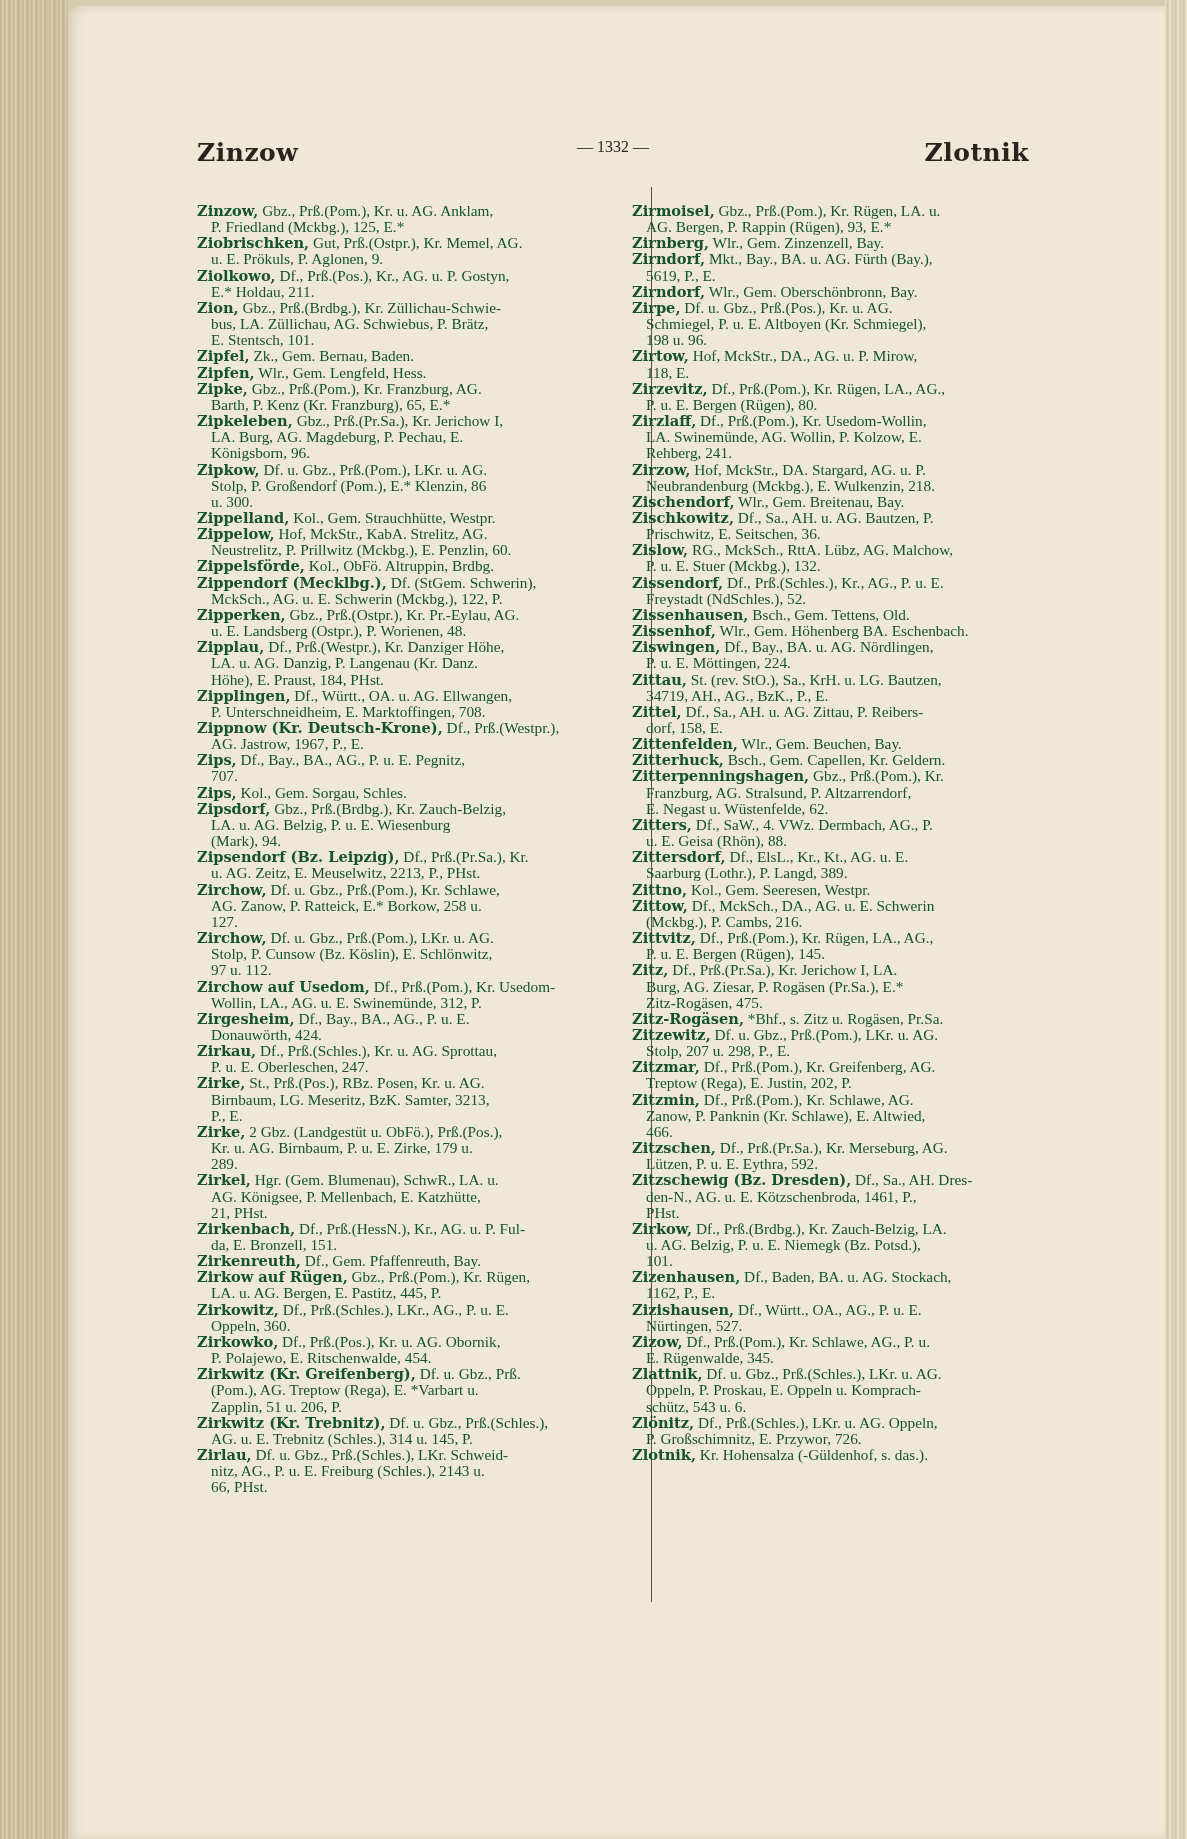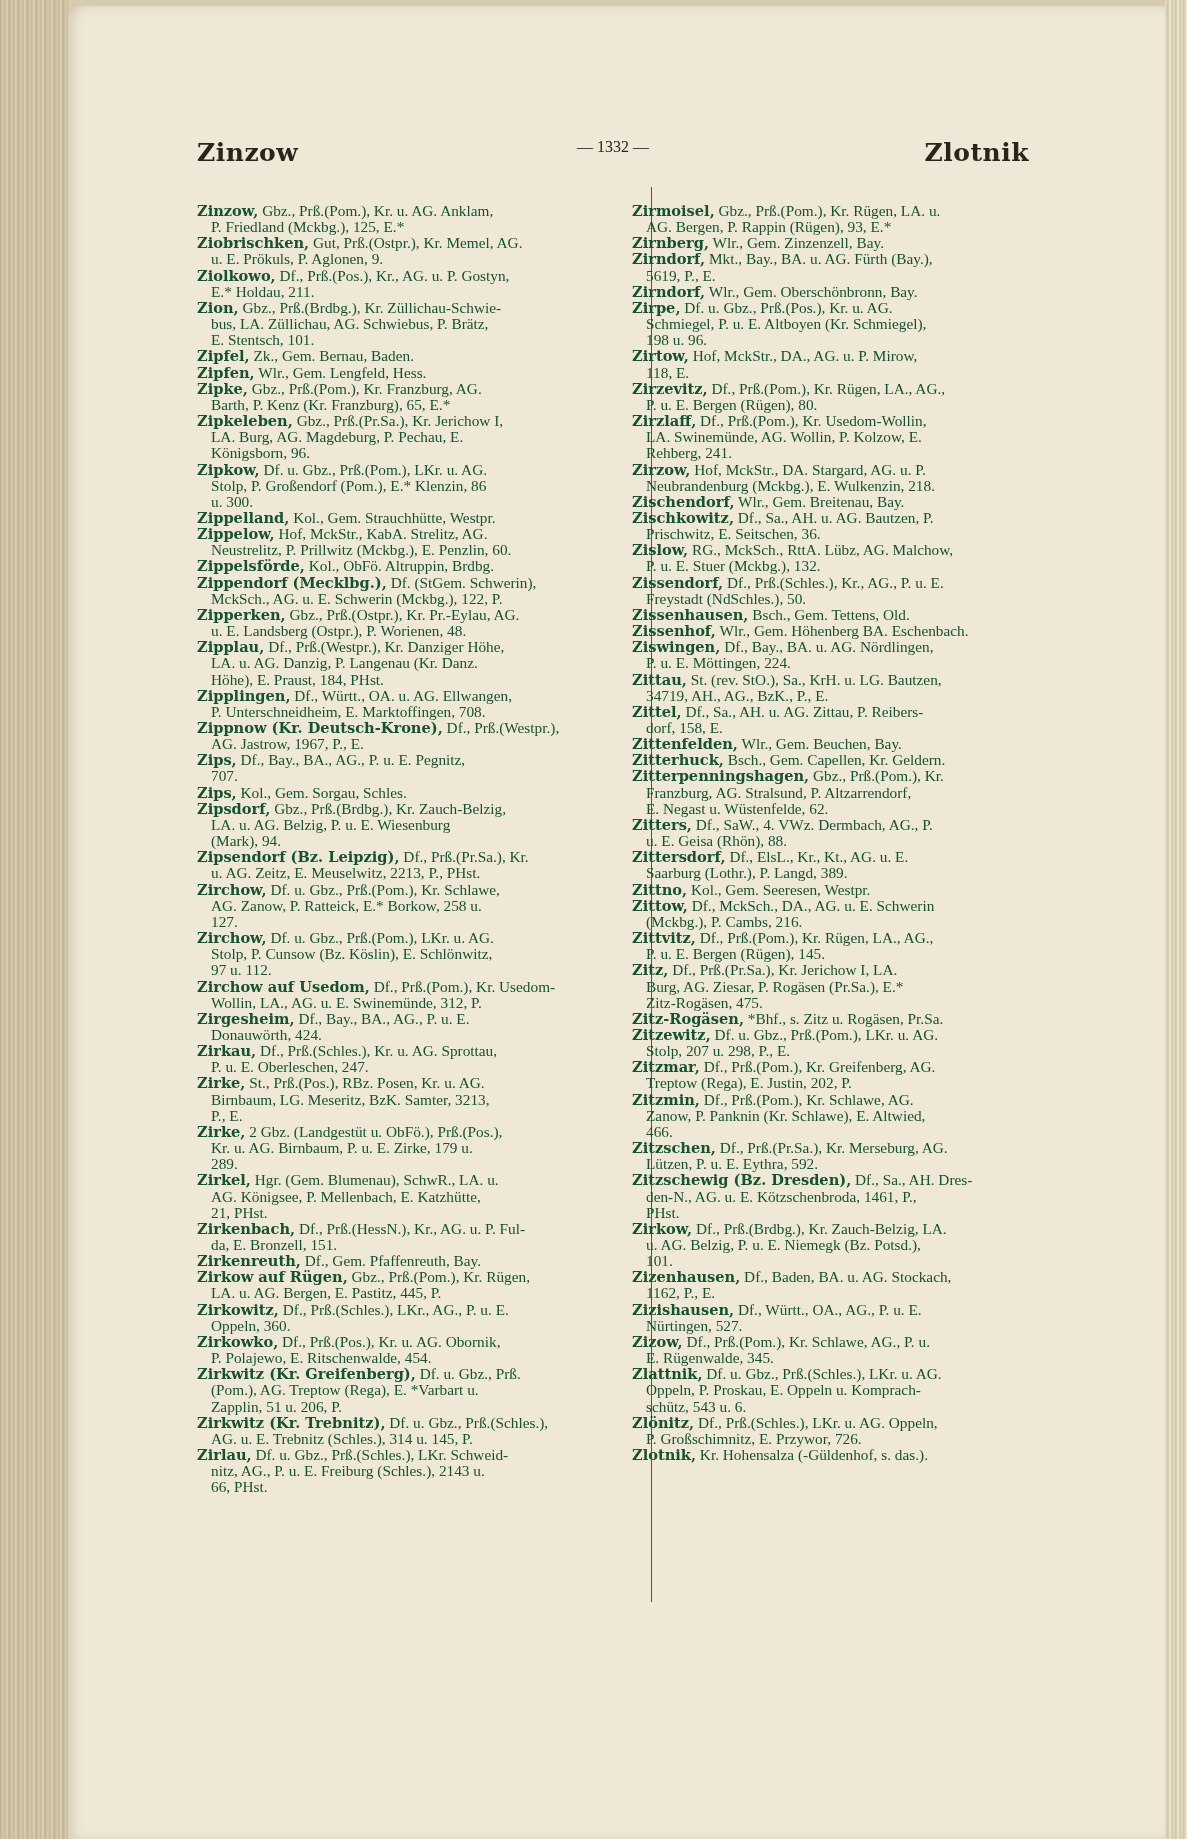--- a/index.html
+++ b/index.html
@@ -105,21 +105,21 @@
     <p class="entry"><span class="lemma">Zirndorf,</span> <span>Mkt., Bay., BA. u. AG. Fürth (Bay.),</span><br><span>5619, P., E.</span></p>
     <p class="entry"><span class="lemma">Zirndorf,</span> <span>Wlr., Gem. Oberschönbronn, Bay.</span></p>
     <p class="entry"><span class="lemma">Zirpe,</span> <span>Df. u. Gbz., Prß.(Pos.), Kr. u. AG.</span><br><span>Schmiegel, P. u. E. Altboyen (Kr. Schmiegel),</span><br><span>198 u. 96.</span></p>
     <p class="entry"><span class="lemma">Zirtow,</span> <span>Hof, MckStr., DA., AG. u. P. Mirow,</span><br><span>118, E.</span></p>
     <p class="entry"><span class="lemma">Zirzevitz,</span> <span>Df., Prß.(Pom.), Kr. Rügen, LA., AG.,</span><br><span>P. u. E. Bergen (Rügen), 80.</span></p>
     <p class="entry"><span class="lemma">Zirzlaff,</span> <span>Df., Prß.(Pom.), Kr. Usedom-Wollin,</span><br><span>LA. Swinemünde, AG. Wollin, P. Kolzow, E.</span><br><span>Rehberg, 241.</span></p>
     <p class="entry"><span class="lemma">Zirzow,</span> <span>Hof, MckStr., DA. Stargard, AG. u. P.</span><br><span>Neubrandenburg (Mckbg.), E. Wulkenzin, 218.</span></p>
     <p class="entry"><span class="lemma">Zischendorf,</span> <span>Wlr., Gem. Breitenau, Bay.</span></p>
     <p class="entry"><span class="lemma">Zischkowitz,</span> <span>Df., Sa., AH. u. AG. Bautzen, P.</span><br><span>Prischwitz, E. Seitschen, 36.</span></p>
     <p class="entry"><span class="lemma">Zislow,</span> <span>RG., MckSch., RttA. Lübz, AG. Malchow,</span><br><span>P. u. E. Stuer (Mckbg.), 132.</span></p>
-    <p class="entry"><span class="lemma">Zissendorf,</span> <span>Df., Prß.(Schles.), Kr., AG., P. u. E.</span><br><span>Freystadt (NdSchles.), 50.</span></p>
+    <p class="entry"><span class="lemma">Zissendorf,</span> <span>Df., Prß.(Schles.), Kr., AG., P. u. E.</span><br><span>Freystadt (NdSchles.), 52.</span></p>
     <p class="entry"><span class="lemma">Zissenhausen,</span> <span>Bsch., Gem. Tettens, Old.</span></p>
     <p class="entry"><span class="lemma">Zissenhof,</span> <span>Wlr., Gem. Höhenberg BA. Eschenbach.</span></p>
     <p class="entry"><span class="lemma">Ziswingen,</span> <span>Df., Bay., BA. u. AG. Nördlingen,</span><br><span>P. u. E. Möttingen, 224.</span></p>
     <p class="entry"><span class="lemma">Zittau,</span> <span>St. (rev. StO.), Sa., KrH. u. LG. Bautzen,</span><br><span>34719, AH., AG., BzK., P., E.</span></p>
     <p class="entry"><span class="lemma">Zittel,</span> <span>Df., Sa., AH. u. AG. Zittau, P. Reibers-</span><br><span>dorf, 158, E.</span></p>
     <p class="entry"><span class="lemma">Zittenfelden,</span> <span>Wlr., Gem. Beuchen, Bay.</span></p>
     <p class="entry"><span class="lemma">Zitterhuck,</span> <span>Bsch., Gem. Capellen, Kr. Geldern.</span></p>
     <p class="entry"><span class="lemma">Zitterpenningshagen,</span> <span>Gbz., Prß.(Pom.), Kr.</span><br><span>Franzburg, AG. Stralsund, P. Altzarrendorf,</span><br><span>E. Negast u. Wüstenfelde, 62.</span></p>
     <p class="entry"><span class="lemma">Zitters,</span> <span>Df., SaW., 4. VWz. Dermbach, AG., P.</span><br><span>u. E. Geisa (Rhön), 88.</span></p>
     <p class="entry"><span class="lemma">Zittersdorf,</span> <span>Df., ElsL., Kr., Kt., AG. u. E.</span><br><span>Saarburg (Lothr.), P. Langd, 389.</span></p>

